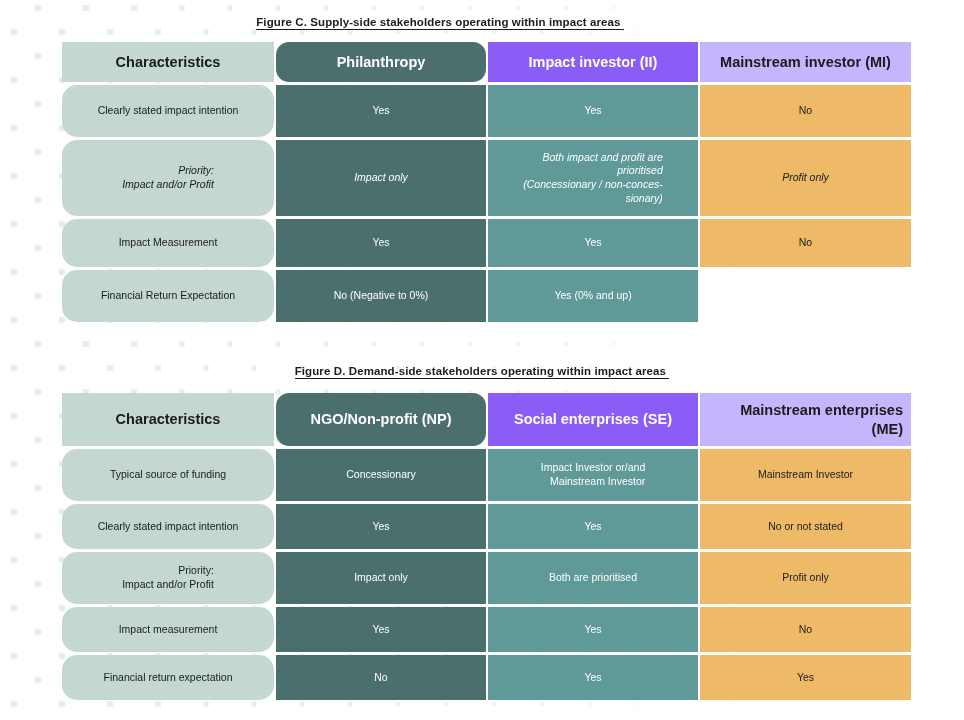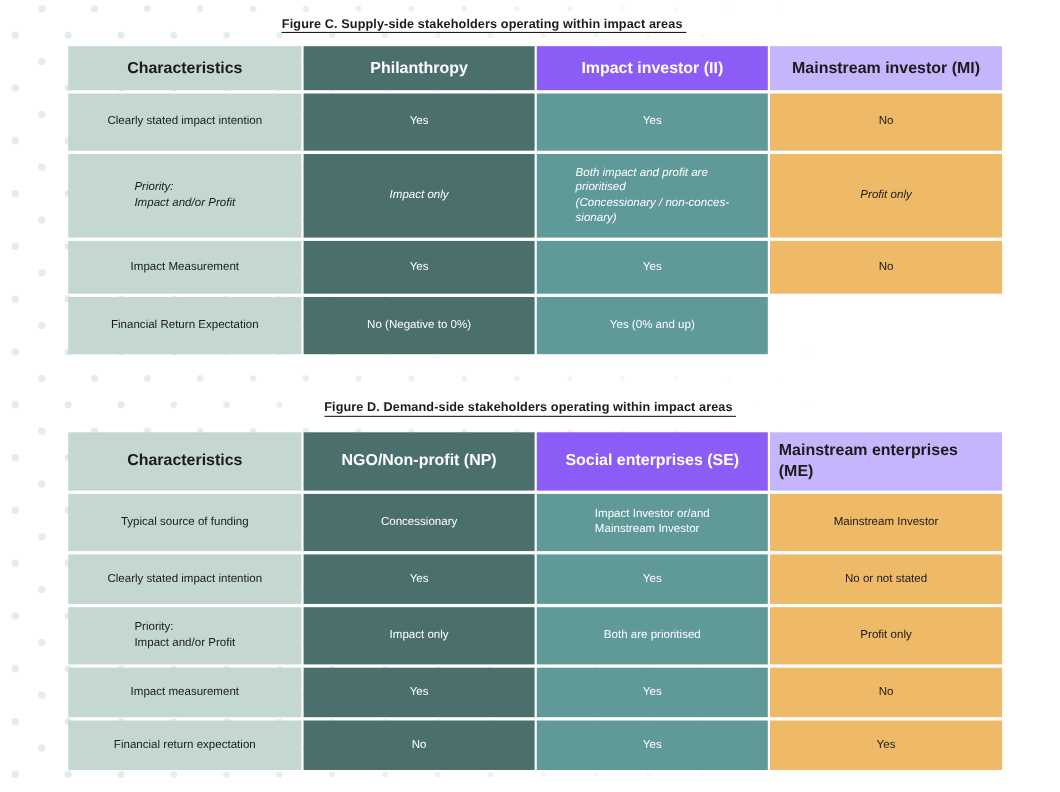--- a/index.html
+++ b/index.html
@@ -55,39 +55,39 @@
     column-gap: 2px;
     row-gap: 3px;
   }
   #table-c { left: 62px; top: 42px; }
   #table-d { left: 62px; top: 393px; }
 
   .cell {
     display: flex;
     align-items: center;
     justify-content: center;
-    text-align: left;
+    text-align: right;
     padding: 4px 8px;
     line-height: 1.3;
     white-space: pre-line;
   }
 
   
   .hdr {
     font-weight: bold;
     font-size: 14.5px;
   }
   .hdr.c-char { background: #c4d7d1; color: #1b1b1b; }
-  .hdr.c-dark { background: #4a6f6d; color: #ffffff; }
+  .hdr.c-dark { background: #4a6f6d; color: #ffffff; border-radius: 13px; }
   .hdr.c-mid  { background: #8b5cf6; color: #ffffff; }
   .hdr.c-amb  { background: #c4b5fd; color: #1b1b1b; }
 
   
   .bdy { font-size: 10.5px; }
-  .bdy.c-char { background: #c4d7d1; color: #1b1b1b; }
+  .bdy.c-char { background: #c4d7d1; color: #1b1b1b; border-radius: 15px; }
   .bdy.c-dark { background: #4a6f6d; color: #ffffff; }
   .bdy.c-mid  { background: #5f9a99; color: #ffffff; }
   .bdy.c-amb  { background: #eeba68; color: #1b1b1b; }
 
   
   #table-c .r-h  { height: 40px; }
   #table-c .r-0  { height: 52px; }
   #table-c .r-1  { height: 76px; font-style: italic; }
   #table-c .r-2  { height: 48px; }
   #table-c .r-3  { height: 52px; }

